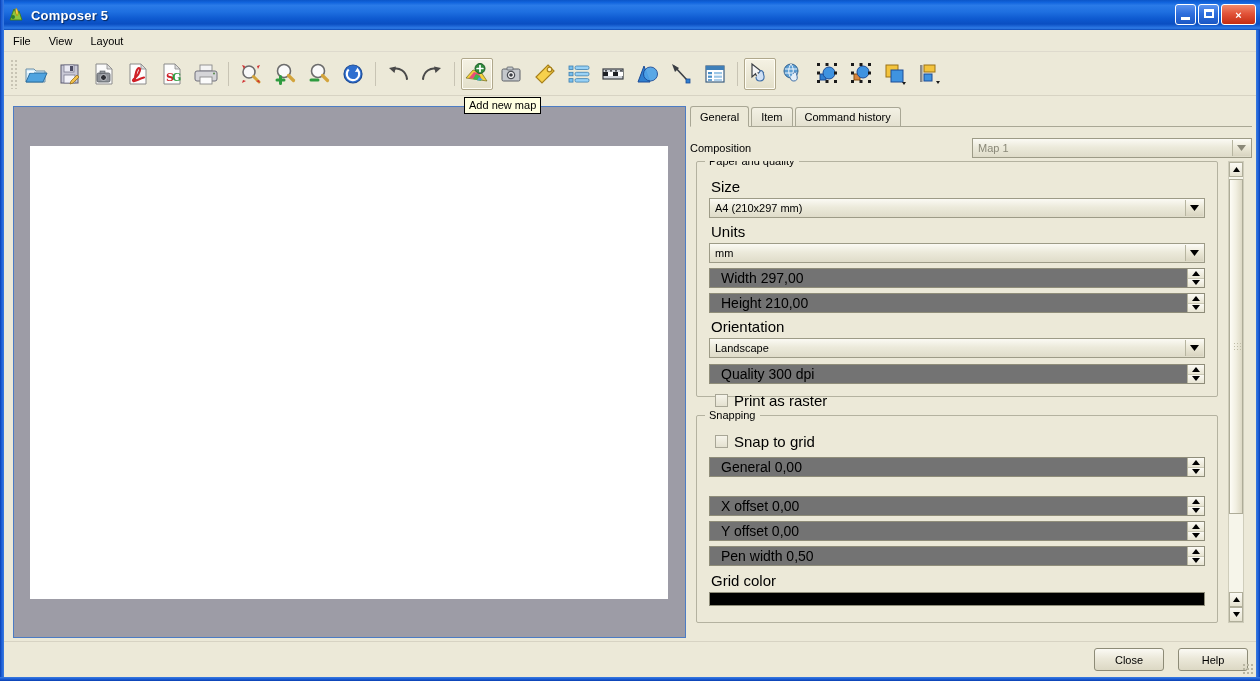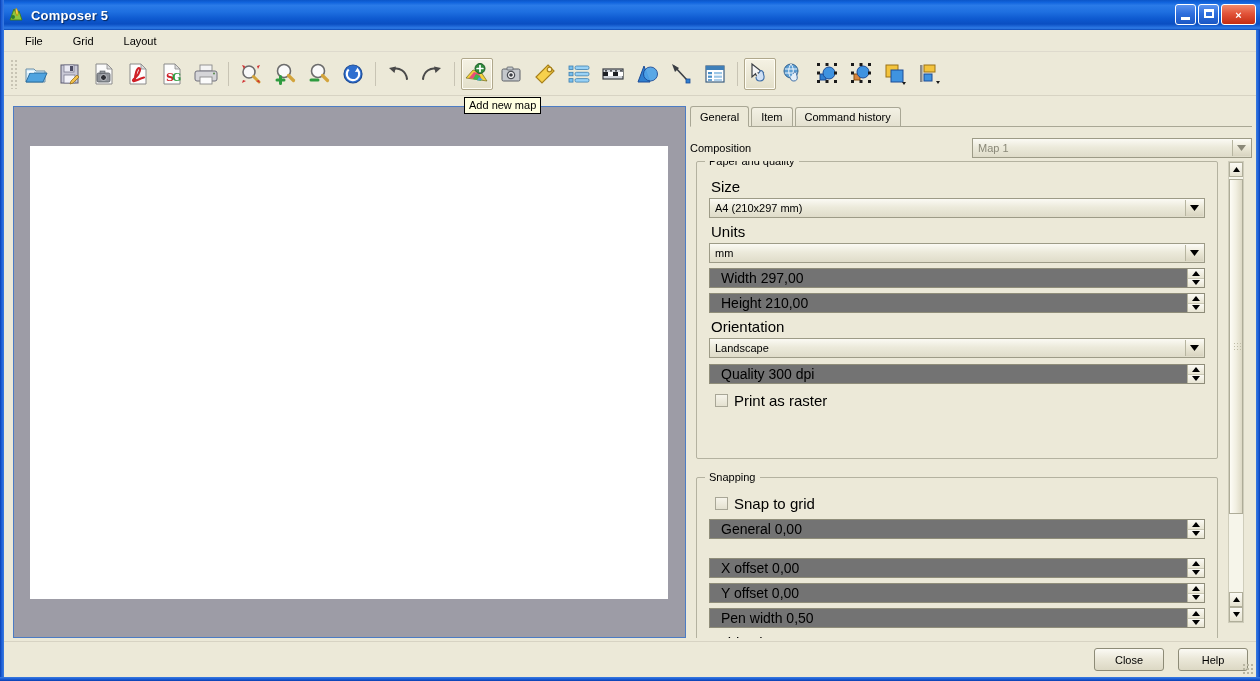--- a/index.html
+++ b/index.html
@@ -83,21 +83,21 @@
   
   .menubar {
     position: absolute; left: 4px; top: 30px; width: 1252px; height: 22px;
     background: #ece9d8;
     display: flex; align-items: center;
     border-bottom: 1px solid #dedacd;
     box-sizing: border-box;
   }
   .menu-item {
     padding: 3px 9px; font-size: 11px; color: #000;
-    cursor: default; font-family: "Liberation Sans", sans-serif; margin-left: 12px;
+    cursor: default; font-family: "Liberation Sans", sans-serif;
   }
 
   
   .toolbar {
     position: absolute; left: 4px; top: 52px; width: 1252px; height: 44px;
     background: #ece9d8;
     display: flex; align-items: center;
     padding-left: 6px;
     box-sizing: border-box;
     border-bottom: 1px solid #d7d3c3;
@@ -344,21 +344,21 @@
       </div>
     </div>
   </div>
 
   <div class="win-left-border"></div>
   <div class="win-right-border"></div>
   <div class="win-bottom-border"></div>
 
   <div class="menubar">
     <div class="menu-item">File</div>
-    <div class="menu-item">Grid</div>
+    <div class="menu-item">View</div>
     <div class="menu-item">Layout</div>
   </div>
 
   <div class="toolbar">
     <div class="tb-handle"></div>
 
     <div class="tb-btn">
       <span>
         <svg width="24" height="24" viewBox="0 0 24 24">
           <path d="M2 7 h8 l2 2 h9 v11 H2 Z" fill="#d8eefb" stroke="#6c8fa8" stroke-width="1"></path>
@@ -667,21 +667,21 @@
           <svg width="9" height="6" viewBox="0 0 9 6">
               <polygon points="0,0 9,0 4.5,6" fill="#000"></polygon>
             </svg>
         </span>
       </div>
     </div>
 
     <div class="panel-scrollarea">
       <div class="panel-content">
 
-        <div class="groupbox" style="height:298px; padding:14px 12px 10px 12px;">
+        <div class="groupbox" style="height:236px; padding:14px 12px 10px 12px;">
           <div class="gb-title">Paper and quality</div>
 
           <div class="field-label" style="margin:2px 0 3px 2px;">Size</div>
           <div class="combo">
             <span>A4 (210x297 mm)</span>
             <span class="arrowbtn">
               <svg width="9" height="6" viewBox="0 0 9 6">
                   <polygon points="0,0 9,0 4.5,6" fill="#000"></polygon>
                 </svg>
             </span>

